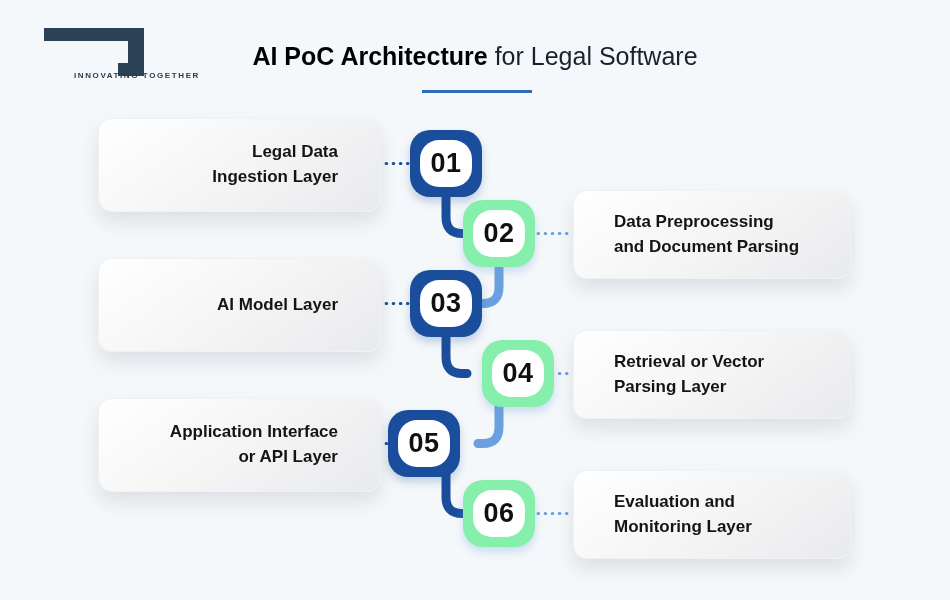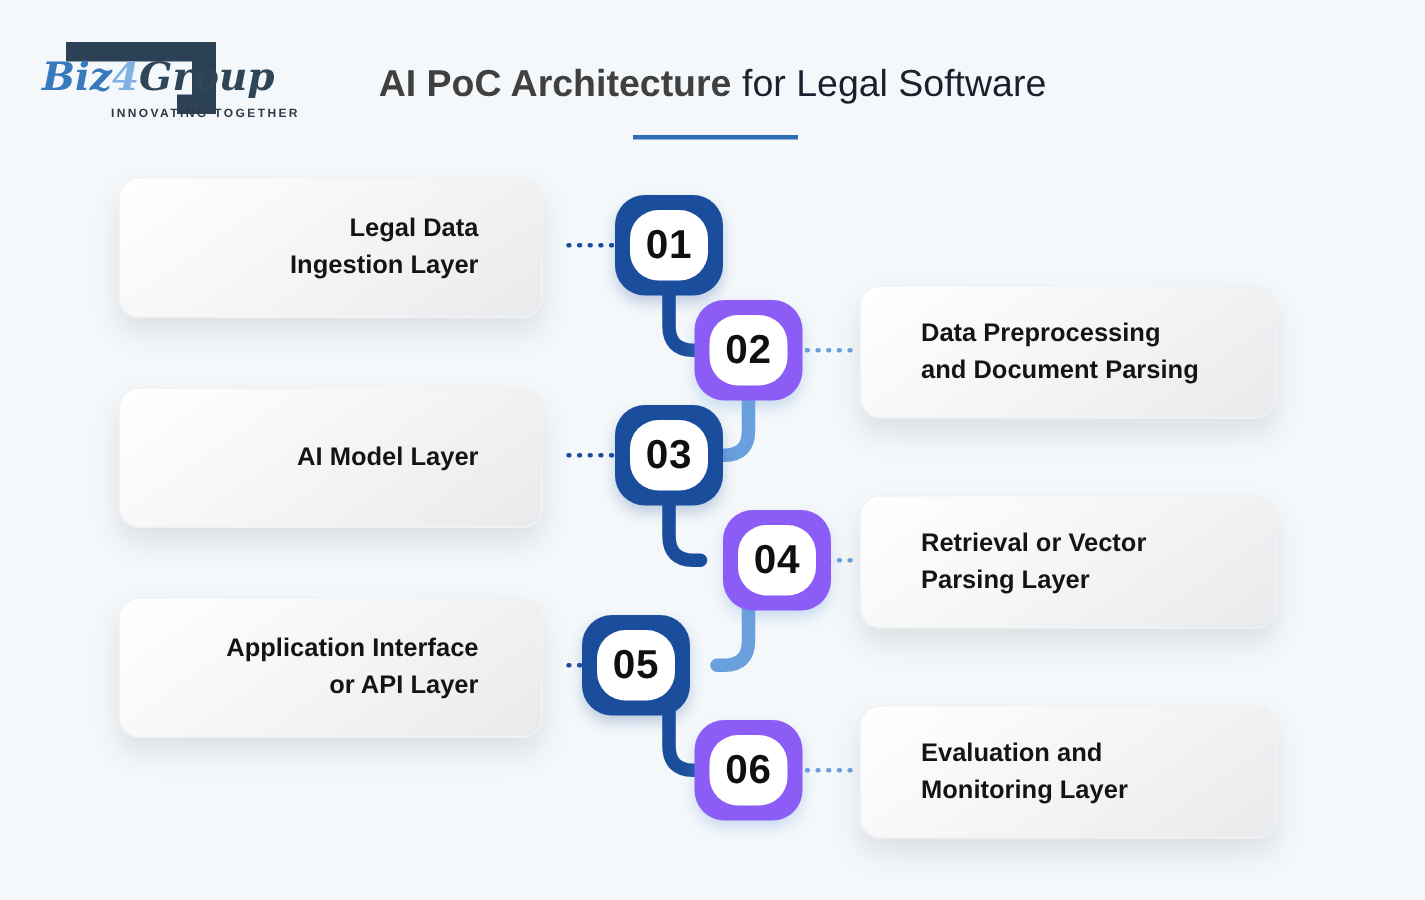--- a/index.html
+++ b/index.html
@@ -35,38 +35,38 @@
   .logo-tagline{
     position:absolute;left:10px;top:55px;
     font-size:8px;font-weight:bold;letter-spacing:1.6px;color:#2b3a49;white-space:nowrap;padding-left:42px;
   }
 
   
   .title{
     position:absolute;left:0;right:0;top:42px;text-align:center;
     font-size:25px;white-space:nowrap;
   }
-  .title .hl{color:#404040;font-weight:bold;}
+  .title .hl{color:#000000;font-weight:bold;}
   .title .rest{color:#18212e;font-weight:500;margin-left:7px;}
   .title-underline{
     position:absolute;left:422px;top:90px;width:110px;height:3px;background:#2e6cb5;
   }
 
   
   .card{
     position:absolute;
     background:linear-gradient(145deg,#ffffff 0%,#f4f4f5 55%,#e9eaec 100%);
     border:1px solid #f0f1f3;
     border-radius:14px;
     box-shadow:0 10px 18px rgba(110,120,140,0.18);
     display:flex;align-items:center;
     color:#141414;font-weight:bold;font-size:17px;line-height:1.45;
   }
   .card .lbl{white-space:pre-line;width:100%;}
-  .card.left{left:79px;width:281px;height:92px;}
+  .card.left{left:98px;width:281px;height:92px;}
   .card.left .lbl{text-align:right;padding-right:42px;}
   .card.right{left:573px;width:276px;height:87px;justify-content:flex-start;}
   .card.right .lbl{text-align:left;padding-left:40px;}
   .card.c1{top:118px;}
   .card.c2{top:190px;}
   .card.c3{top:258px;}
   .card.c4{top:330px;}
   .card.c5{top:398px;}
   .card.c6{top:470px;}
 
@@ -75,40 +75,39 @@
     position:absolute;width:72px;height:67px;border-radius:20px;
     padding:0;box-sizing:border-box;
     display:flex;align-items:center;justify-content:center;
   }
   .node .inner{
     width:52px;height:47px;background:#ffffff;border-radius:19px;
     display:flex;align-items:center;justify-content:center;
     font-size:27px;font-weight:bold;color:#101010;letter-spacing:0.5px;
   }
   .node.dark{background:#1a4e9c;box-shadow:0 5px 9px rgba(26,78,156,0.25);}
-  .node.light{background:#8b5cf6;box-shadow:0 5px 9px rgba(106,160,222,0.3);}
+  .node.light{background:#86efac;box-shadow:0 5px 9px rgba(106,160,222,0.3);}
   .node.n1{left:410px;top:130px;}
   .node.n2{left:463px;top:200px;}
   .node.n3{left:410px;top:270px;}
   .node.n4{left:482px;top:340px;}
   .node.n5{left:388px;top:410px;}
   .node.n6{left:463px;top:480px;}
 
   .connectors{position:absolute;left:0;top:0;width:950px;height:600px;}
 </style>
 </head>
 <body>
 
 <div class="stage">
 
   <div class="logo">
     <div class="logo-bracket">
       <div class="logo-bracket-foot"></div>
     </div>
-    <div class="logo-brand"><span class="p1">Biz</span><span class="p2">4</span><span class="p3">Group</span></div>
     <div class="logo-tagline">INNOVATING TOGETHER</div>
   </div>
 
   <div class="title">
     <span class="hl">AI PoC Architecture</span><span class="rest">for Legal Software</span>
   </div>
   <div class="title-underline"></div>
 
   <svg class="connectors" viewBox="0 0 950 600" xmlns="http://www.w3.org/2000/svg">
 

